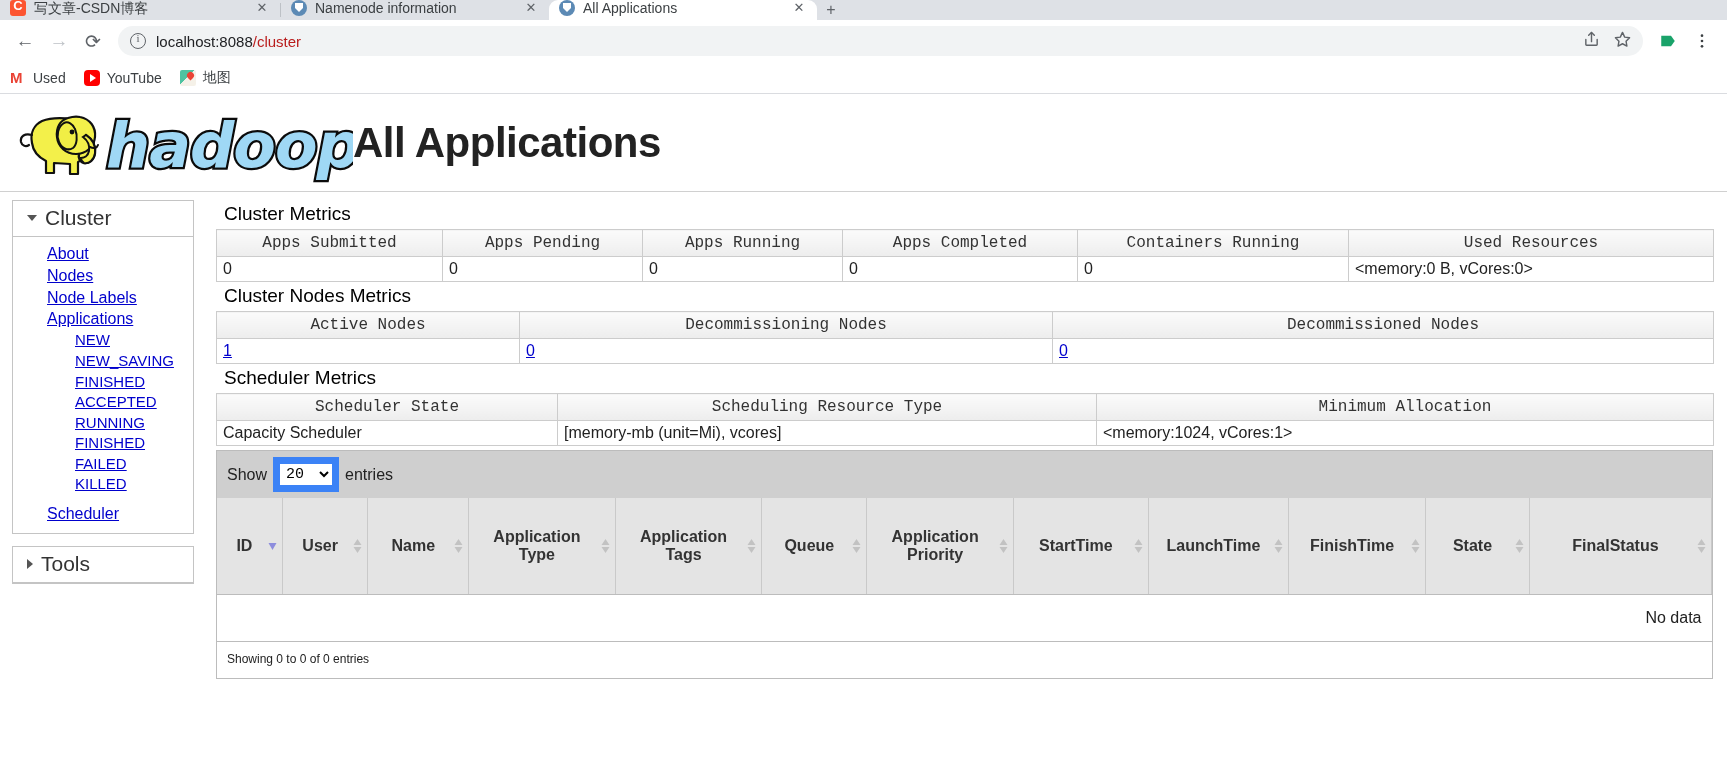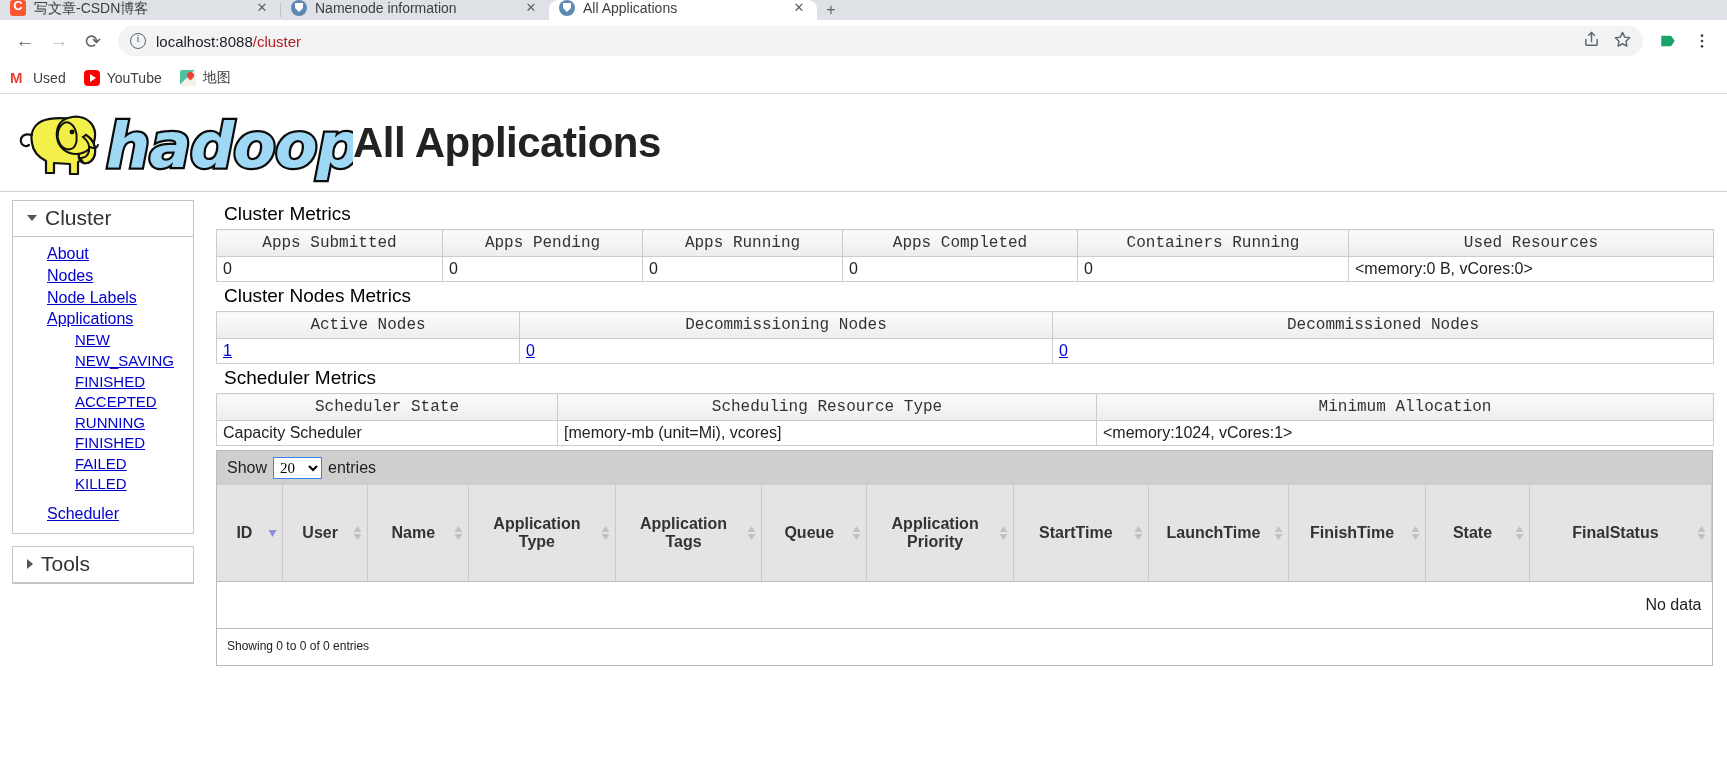--- a/index.html
+++ b/index.html
@@ -276,23 +276,23 @@
   }
   .dt-length {
     background: #cfcfcf;
     padding: 6px 10px;
     font-size: 16px;
     color: #222;
     display: flex; align-items: center; gap: 6px;
   }
   .dt-length select {
     font-size: 15px;
-    font-family: Liberation Serif, serif;
+    font-family: Liberation Mono, monospace;
     padding: 1px 2px;
-    border: 1px solid #3b82f6;
+    border: 7px solid #3b82f6;
     background: #fff;
   }
   table.apps {
     border-collapse: collapse;
     width: 100%;
     table-layout: fixed;
   }
   table.apps th {
     background: #e4e4e4;
     border-right: 1px solid #c9c9c9;

